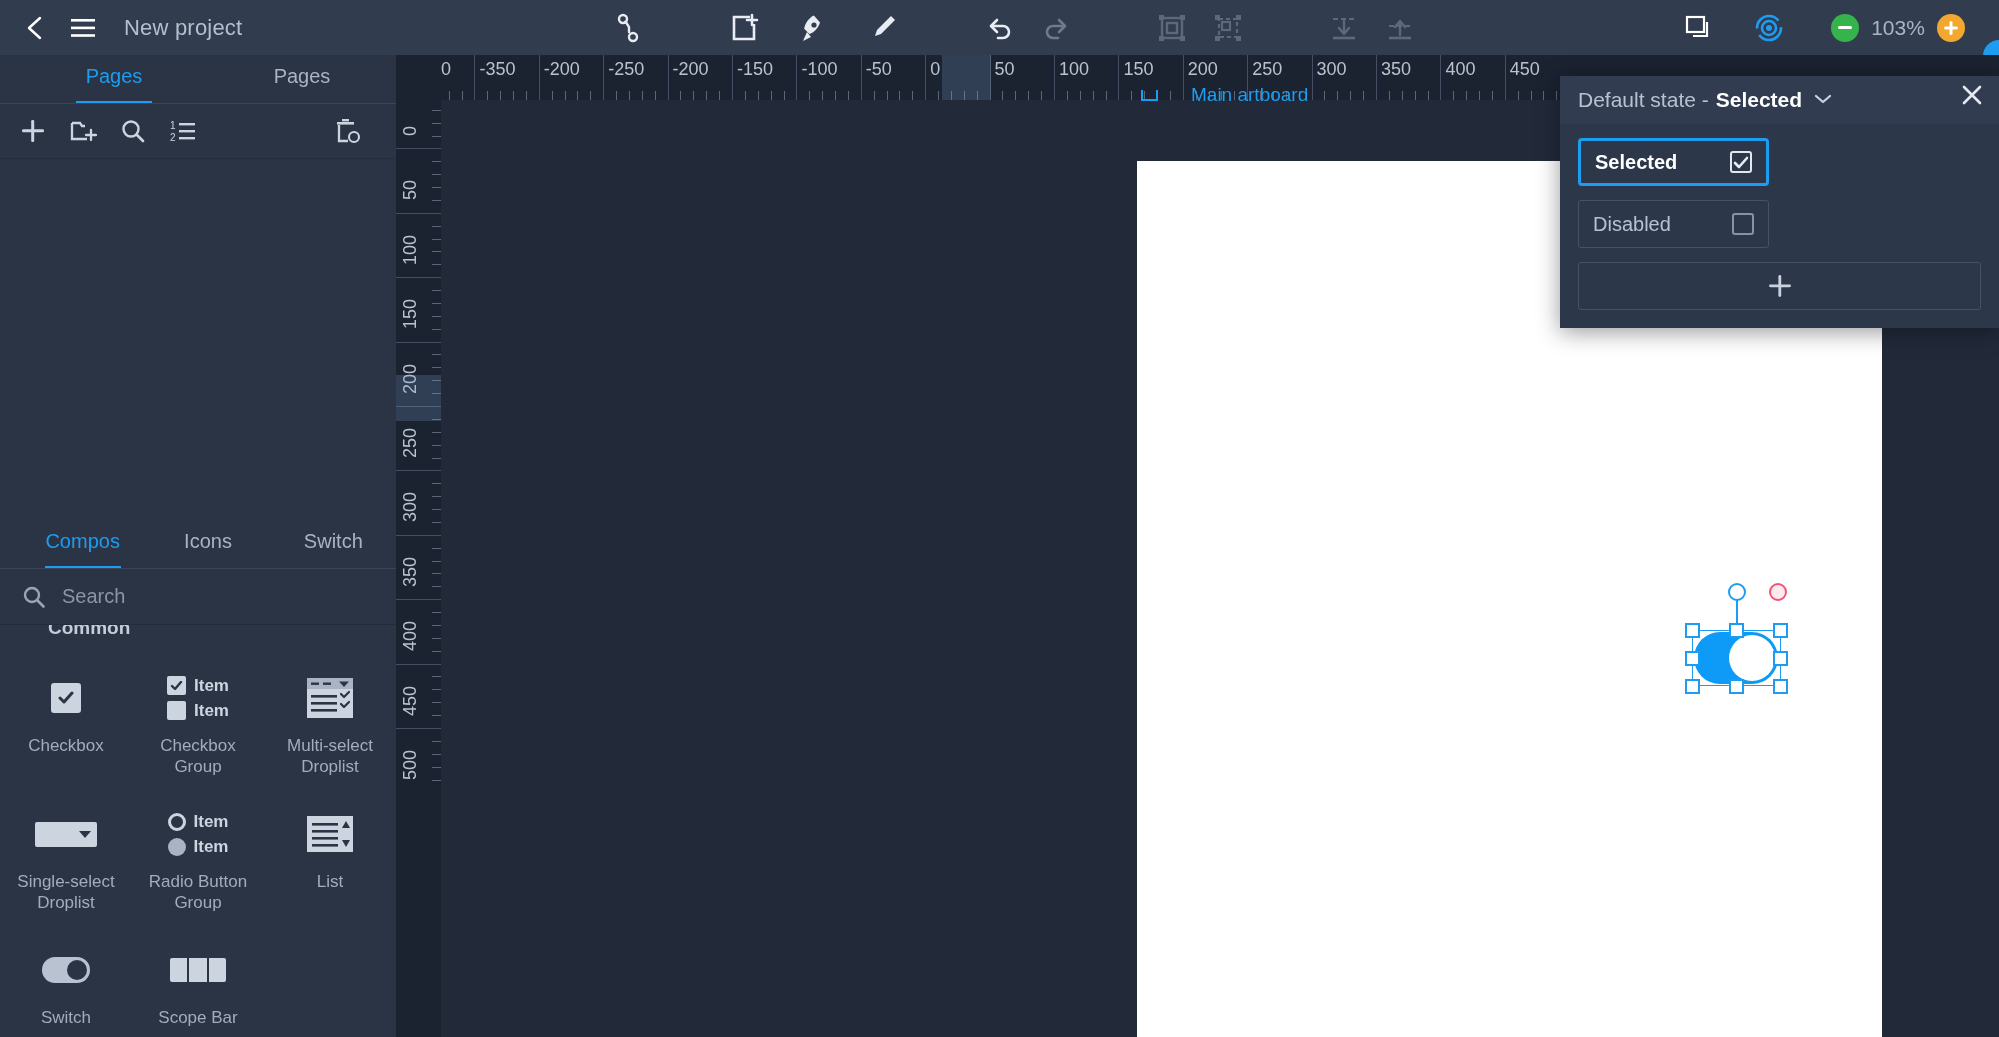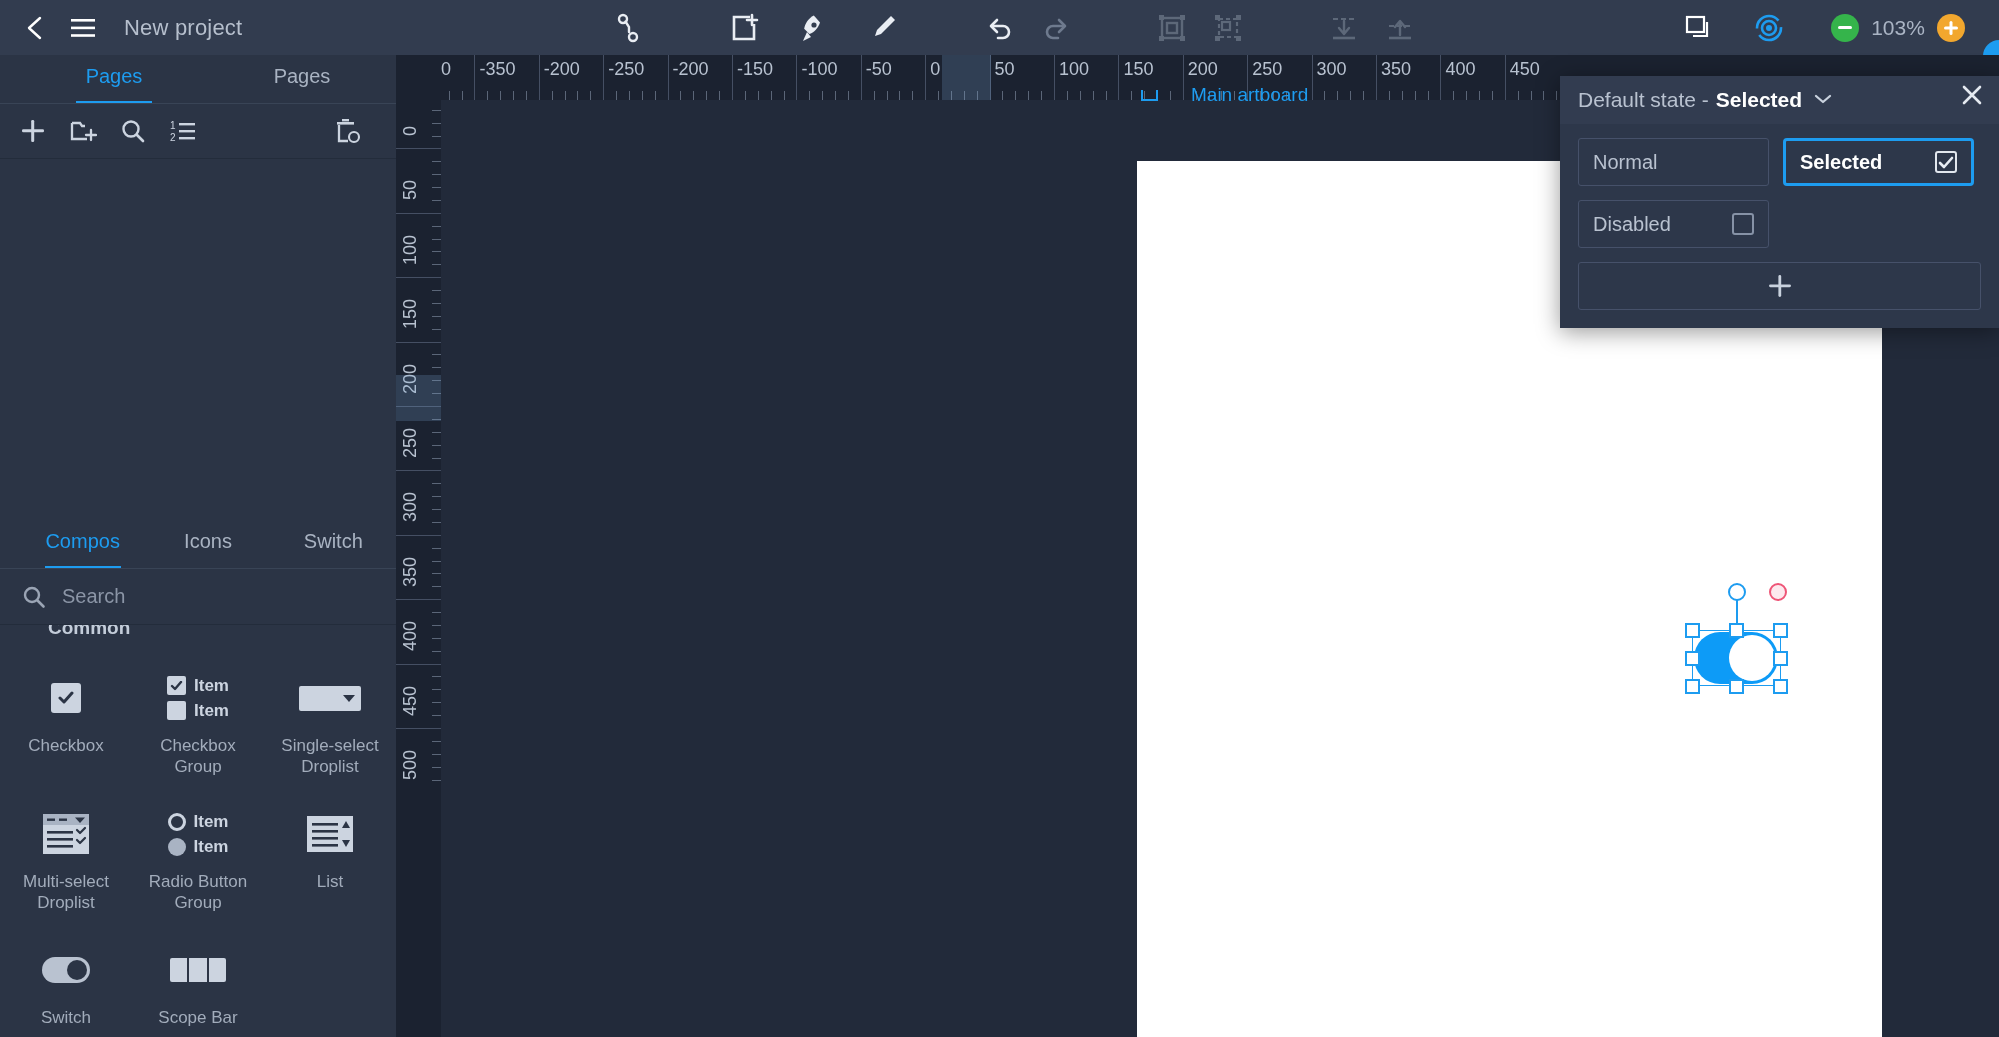--- a/index.html
+++ b/index.html
@@ -445,45 +445,45 @@
                   <span class="b"></span>
                   <span class="t">Item</span>
                 </div>
             </div>
           </div>
           <div class="lbl">Checkbox Group</div>
         </div>
 
         <div class="cell">
           <div class="thumb">
-            <span class="drop">
-                <svg width="12" height="8" viewBox="0 0 12 8">
-                  <polygon points="0,1 12,1 6,8" fill="#2b3445"></polygon>
-                </svg>
-              </span>
-          </div>
-          <div class="lbl">Single-select Droplist</div>
-        </div>
-
-        <div class="cell">
-          <div class="thumb">
             <svg width="50" height="44" viewBox="0 0 50 44">
               <rect x="2" y="2" width="46" height="11" fill="#a9b3c3"></rect>
               <rect x="6" y="6.5" width="8" height="2.4" fill="#2b3445"></rect>
               <rect x="18" y="6.5" width="8" height="2.4" fill="#2b3445"></rect>
               <polygon points="34,5.5 44,5.5 39,11" fill="#2b3445"></polygon>
               <rect x="2" y="13" width="46" height="29" fill="#ccd4e0"></rect>
               <rect x="6" y="19" width="26" height="2.6" fill="#2b3445"></rect>
               <rect x="6" y="26" width="26" height="2.6" fill="#2b3445"></rect>
               <rect x="6" y="33" width="26" height="2.6" fill="#2b3445"></rect>
               <polyline points="36,18 39,21 44,16" fill="none" stroke="#2b3445" stroke-width="2.2" stroke-linecap="round" stroke-linejoin="round"></polyline>
               <polyline points="36,28 39,31 44,26" fill="none" stroke="#2b3445" stroke-width="2.2" stroke-linecap="round" stroke-linejoin="round"></polyline>
             </svg>
           </div>
           <div class="lbl">Multi-select Droplist</div>
+        </div>
+
+        <div class="cell">
+          <div class="thumb">
+            <span class="drop">
+                <svg width="12" height="8" viewBox="0 0 12 8">
+                  <polygon points="0,1 12,1 6,8" fill="#2b3445"></polygon>
+                </svg>
+              </span>
+          </div>
+          <div class="lbl">Single-select Droplist</div>
         </div>
 
 
         <div class="cell">
           <div class="thumb">
             <div class="rbg">
               <div class="r">
                   <span class="ring"></span>
                   <span class="t">Item</span>
                 </div>
@@ -750,23 +750,20 @@
           </svg>
       </span>
       <span class="pop-close">
         <svg width="22" height="22" viewBox="0 0 22 22">
             <path d="M3 3 L19 19 M19 3 L3 19" stroke="#e4e9f0" stroke-width="2.6" stroke-linecap="round"></path>
           </svg>
       </span>
     </div>
     <div class="pop-body">
       <div class="staterow">
-        <div class="statecard">
-          <span class="nm">Normal</span>
-        </div>
         <div class="statecard sel">
           <span class="nm">Selected</span>
           <span class="chk on">
             <svg width="16" height="13" viewBox="0 0 16 13">
                 <polyline points="2,7 6,11 14,2" fill="none" stroke="#e8edf4" stroke-width="2.6" stroke-linecap="round" stroke-linejoin="round"></polyline>
               </svg>
           </span>
         </div>
       </div>
       <div class="staterow">

